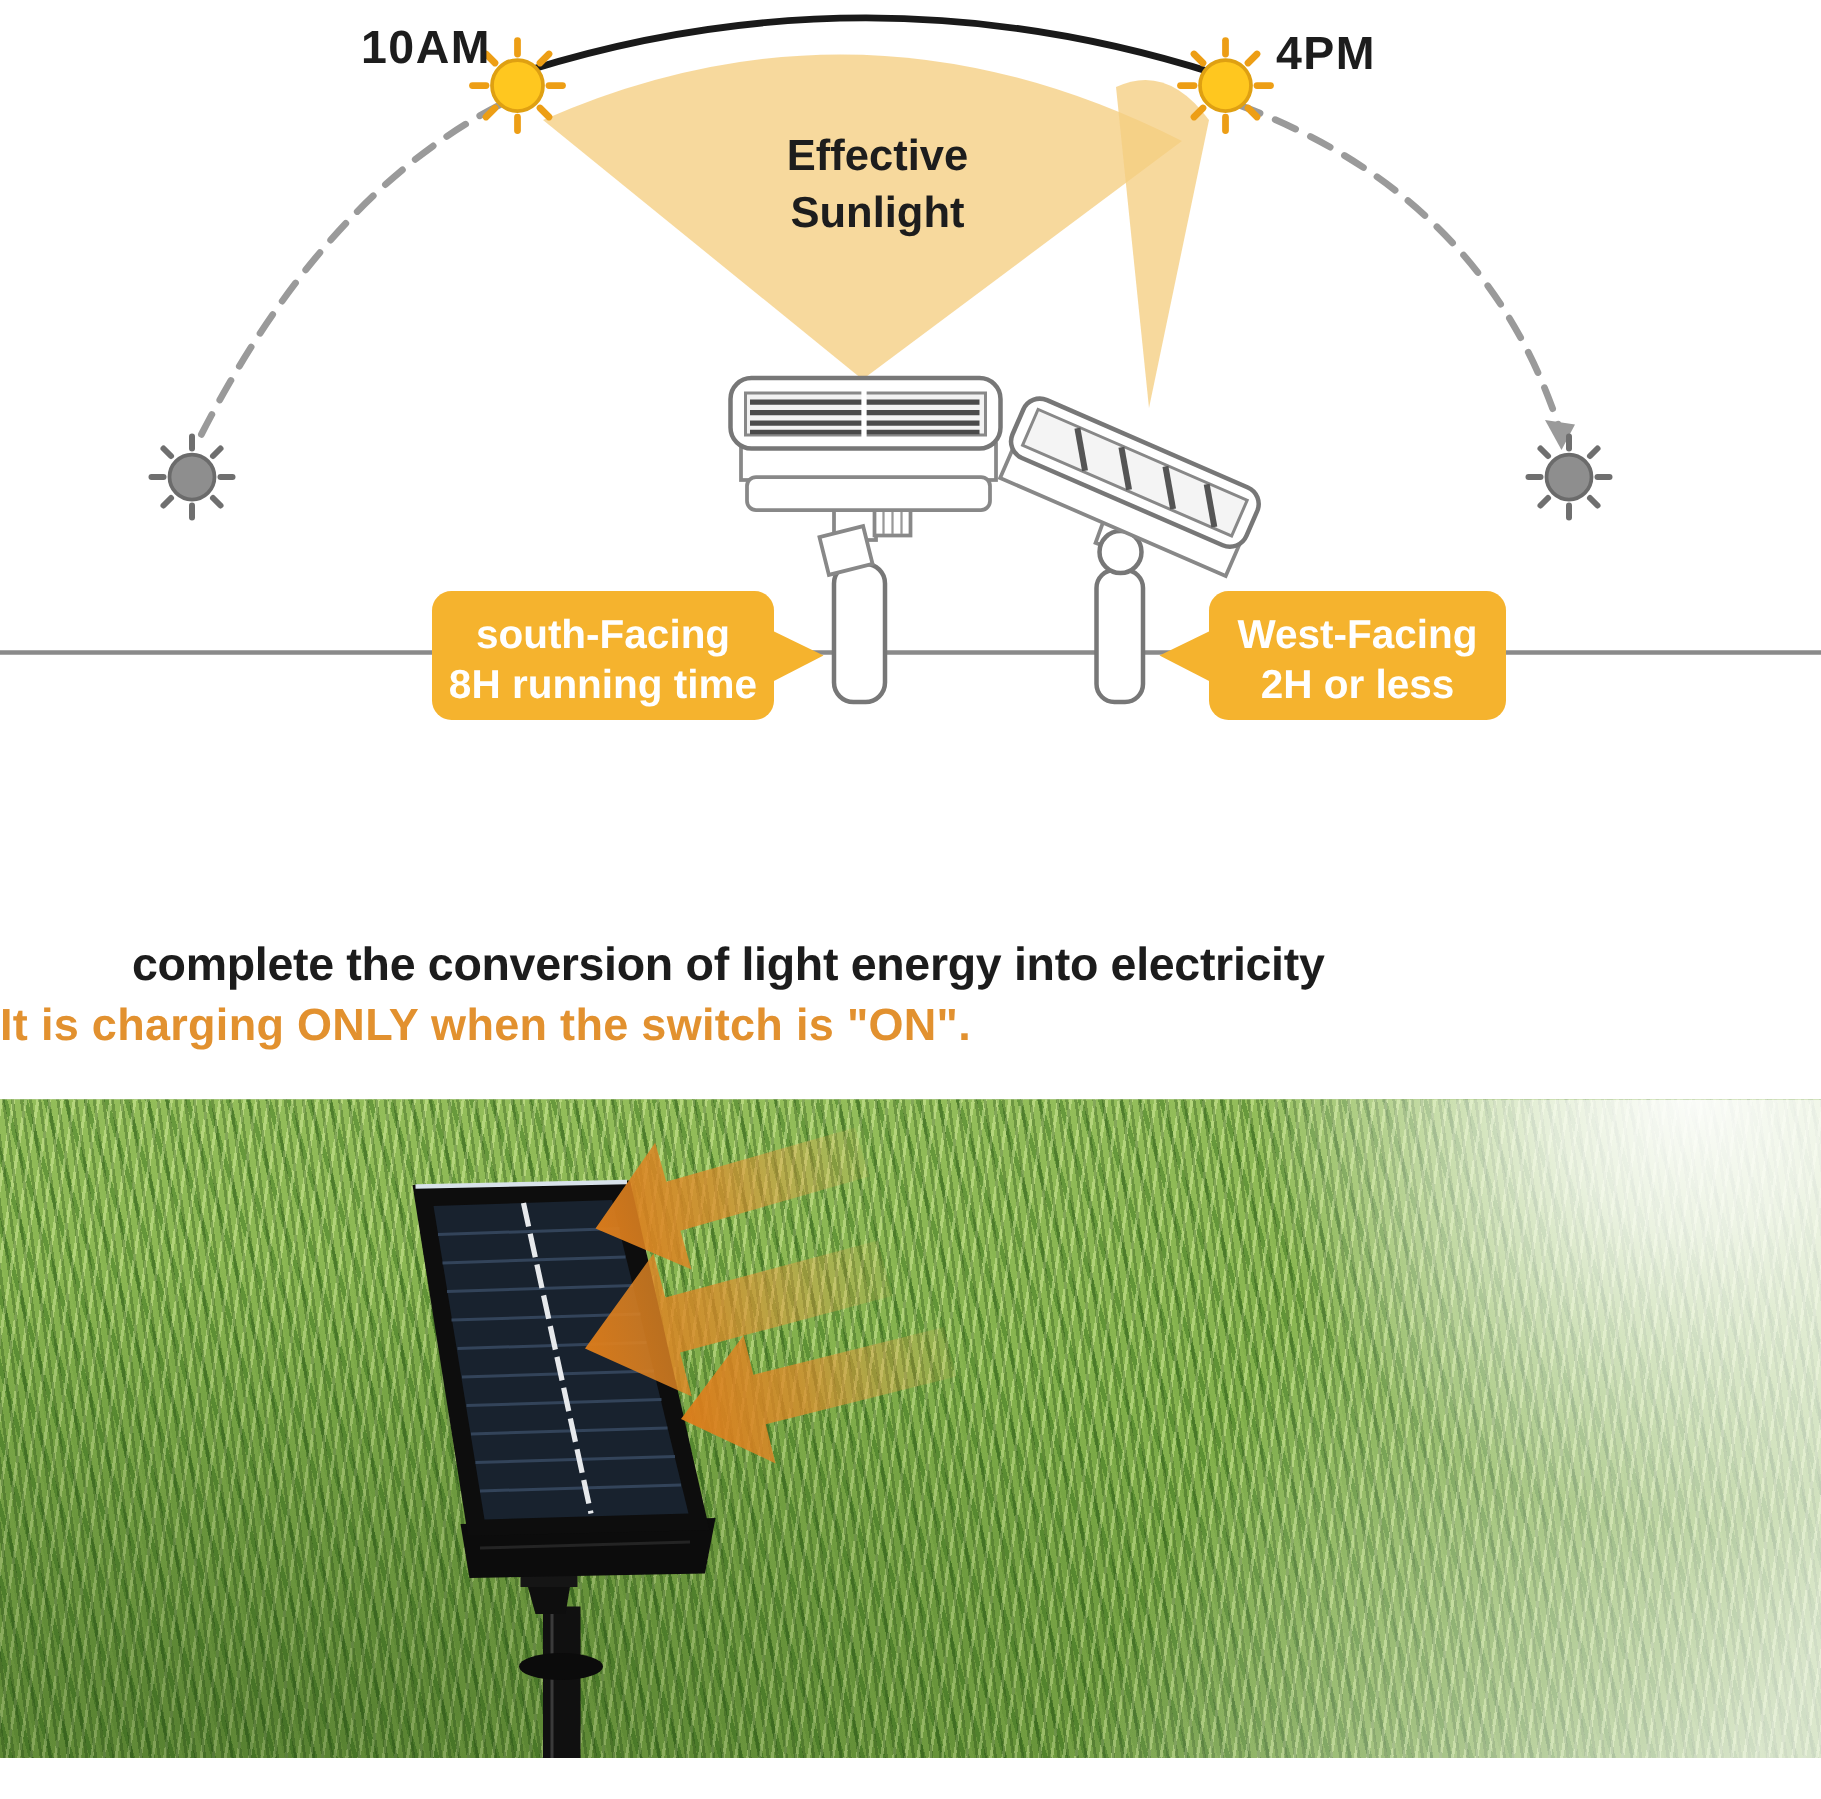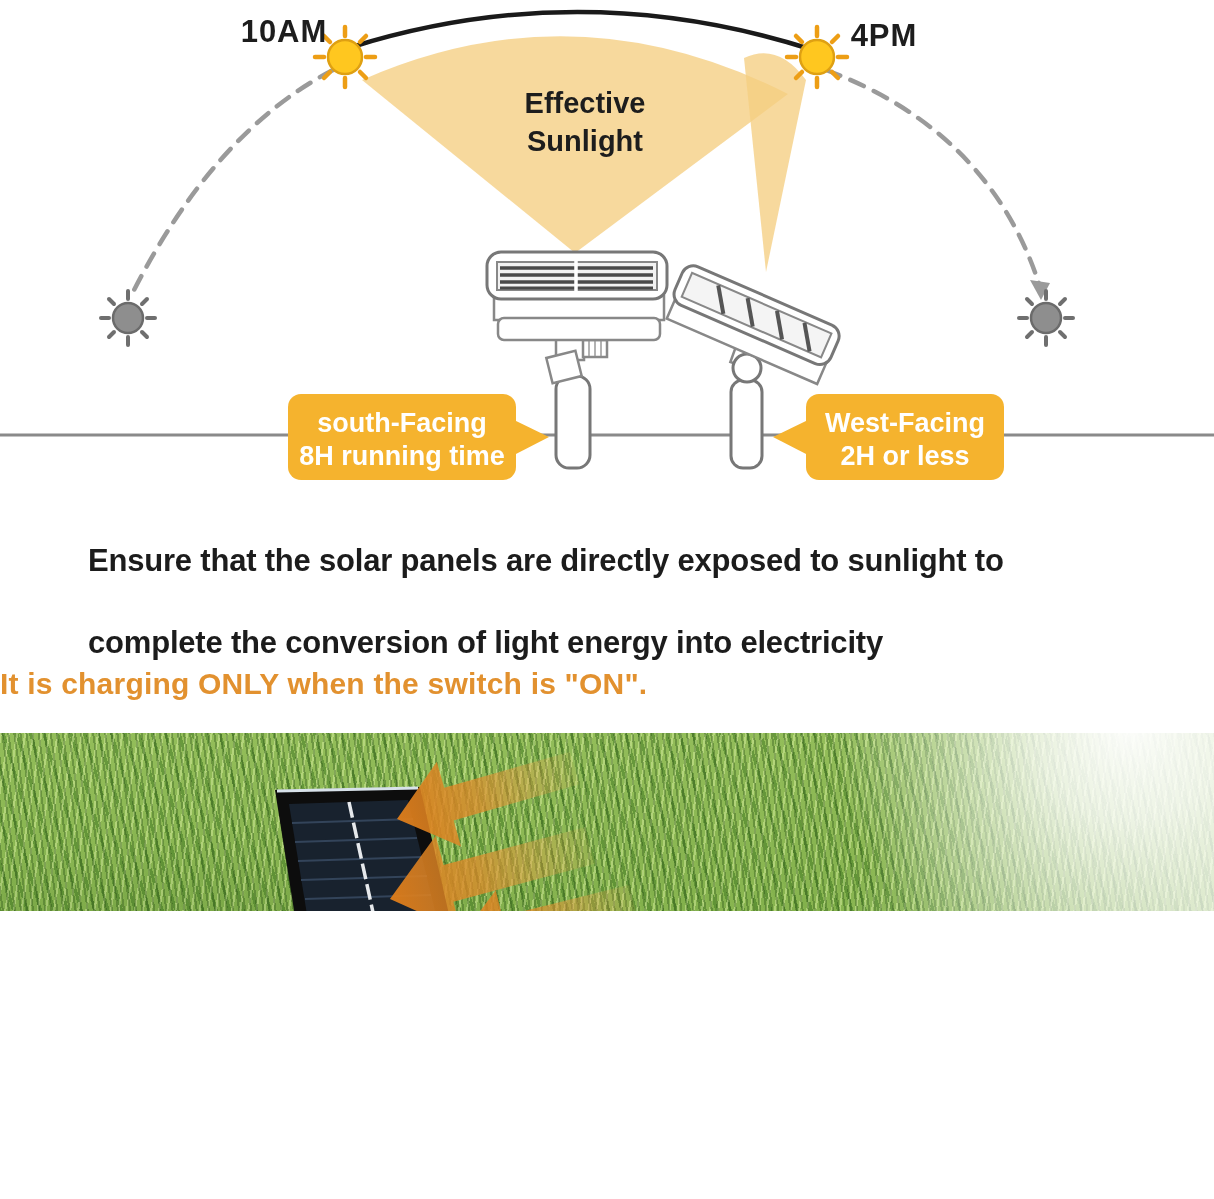--- a/index.html
+++ b/index.html
@@ -1,17 +1,17 @@
 <!DOCTYPE html>
 <html><head>
 <meta charset="utf-8">
 <style>
   html,body{margin:0;padding:0;background:#ffffff;}
   body{font-family:"Liberation Sans","DejaVu Sans",sans-serif;}
-  .page{position:relative;width:1214px;height:911px;background:#ffffff;overflow:hidden;}
+  .page{position:relative;width:1214px;height:1172px;background:#ffffff;overflow:hidden;}
 
   
   .diagram-svg{position:absolute;left:0;top:0;}
 
   
   .instr-line{position:absolute;left:88px;width:1120px;color:#1c1c1c;
               font-size:31px;font-weight:700;letter-spacing:-0.2px;white-space:nowrap;}
   .instr-line.l1{top:543px;}
   .instr-line.l2{top:597px;margin-top:28px;}
   .charging-note{position:absolute;left:0;top:667px;width:1214px;text-align:left;
@@ -152,21 +152,20 @@
     </g>
 
     <g>
       <polygon points="808,420 773,437 808,455" fill="#F5B32E"></polygon>
       <rect x="806" y="394" width="198" height="86" rx="13" fill="#F5B32E"></rect>
       <text x="905" y="432" text-anchor="middle" font-size="27" font-weight="bold" fill="#ffffff">West-Facing</text>
       <text x="905" y="465" text-anchor="middle" font-size="27" font-weight="bold" fill="#ffffff">2H or less</text>
     </g>
   </svg>
 
-  <div class="instr-line l1">Ensure that the solar panels are directly exposed to sunlight to</div>
   <div class="instr-line l2">complete the conversion of light energy into electricity</div>
   <div class="charging-note">It is charging ONLY when the switch is "ON".</div>
 
   <div class="photo">
     <svg class="photo-svg" width="1214" height="466" viewBox="0 0 1214 466">
       <defs>
         <linearGradient id="arrowFade" x1="0" y1="0" x2="1" y2="0">
           <stop offset="0" stop-color="#DC7C1A" stop-opacity="0.97"></stop>
           <stop offset="0.45" stop-color="#E08A2A" stop-opacity="0.72"></stop>
           <stop offset="1" stop-color="#F2AE58" stop-opacity="0.10"></stop>

